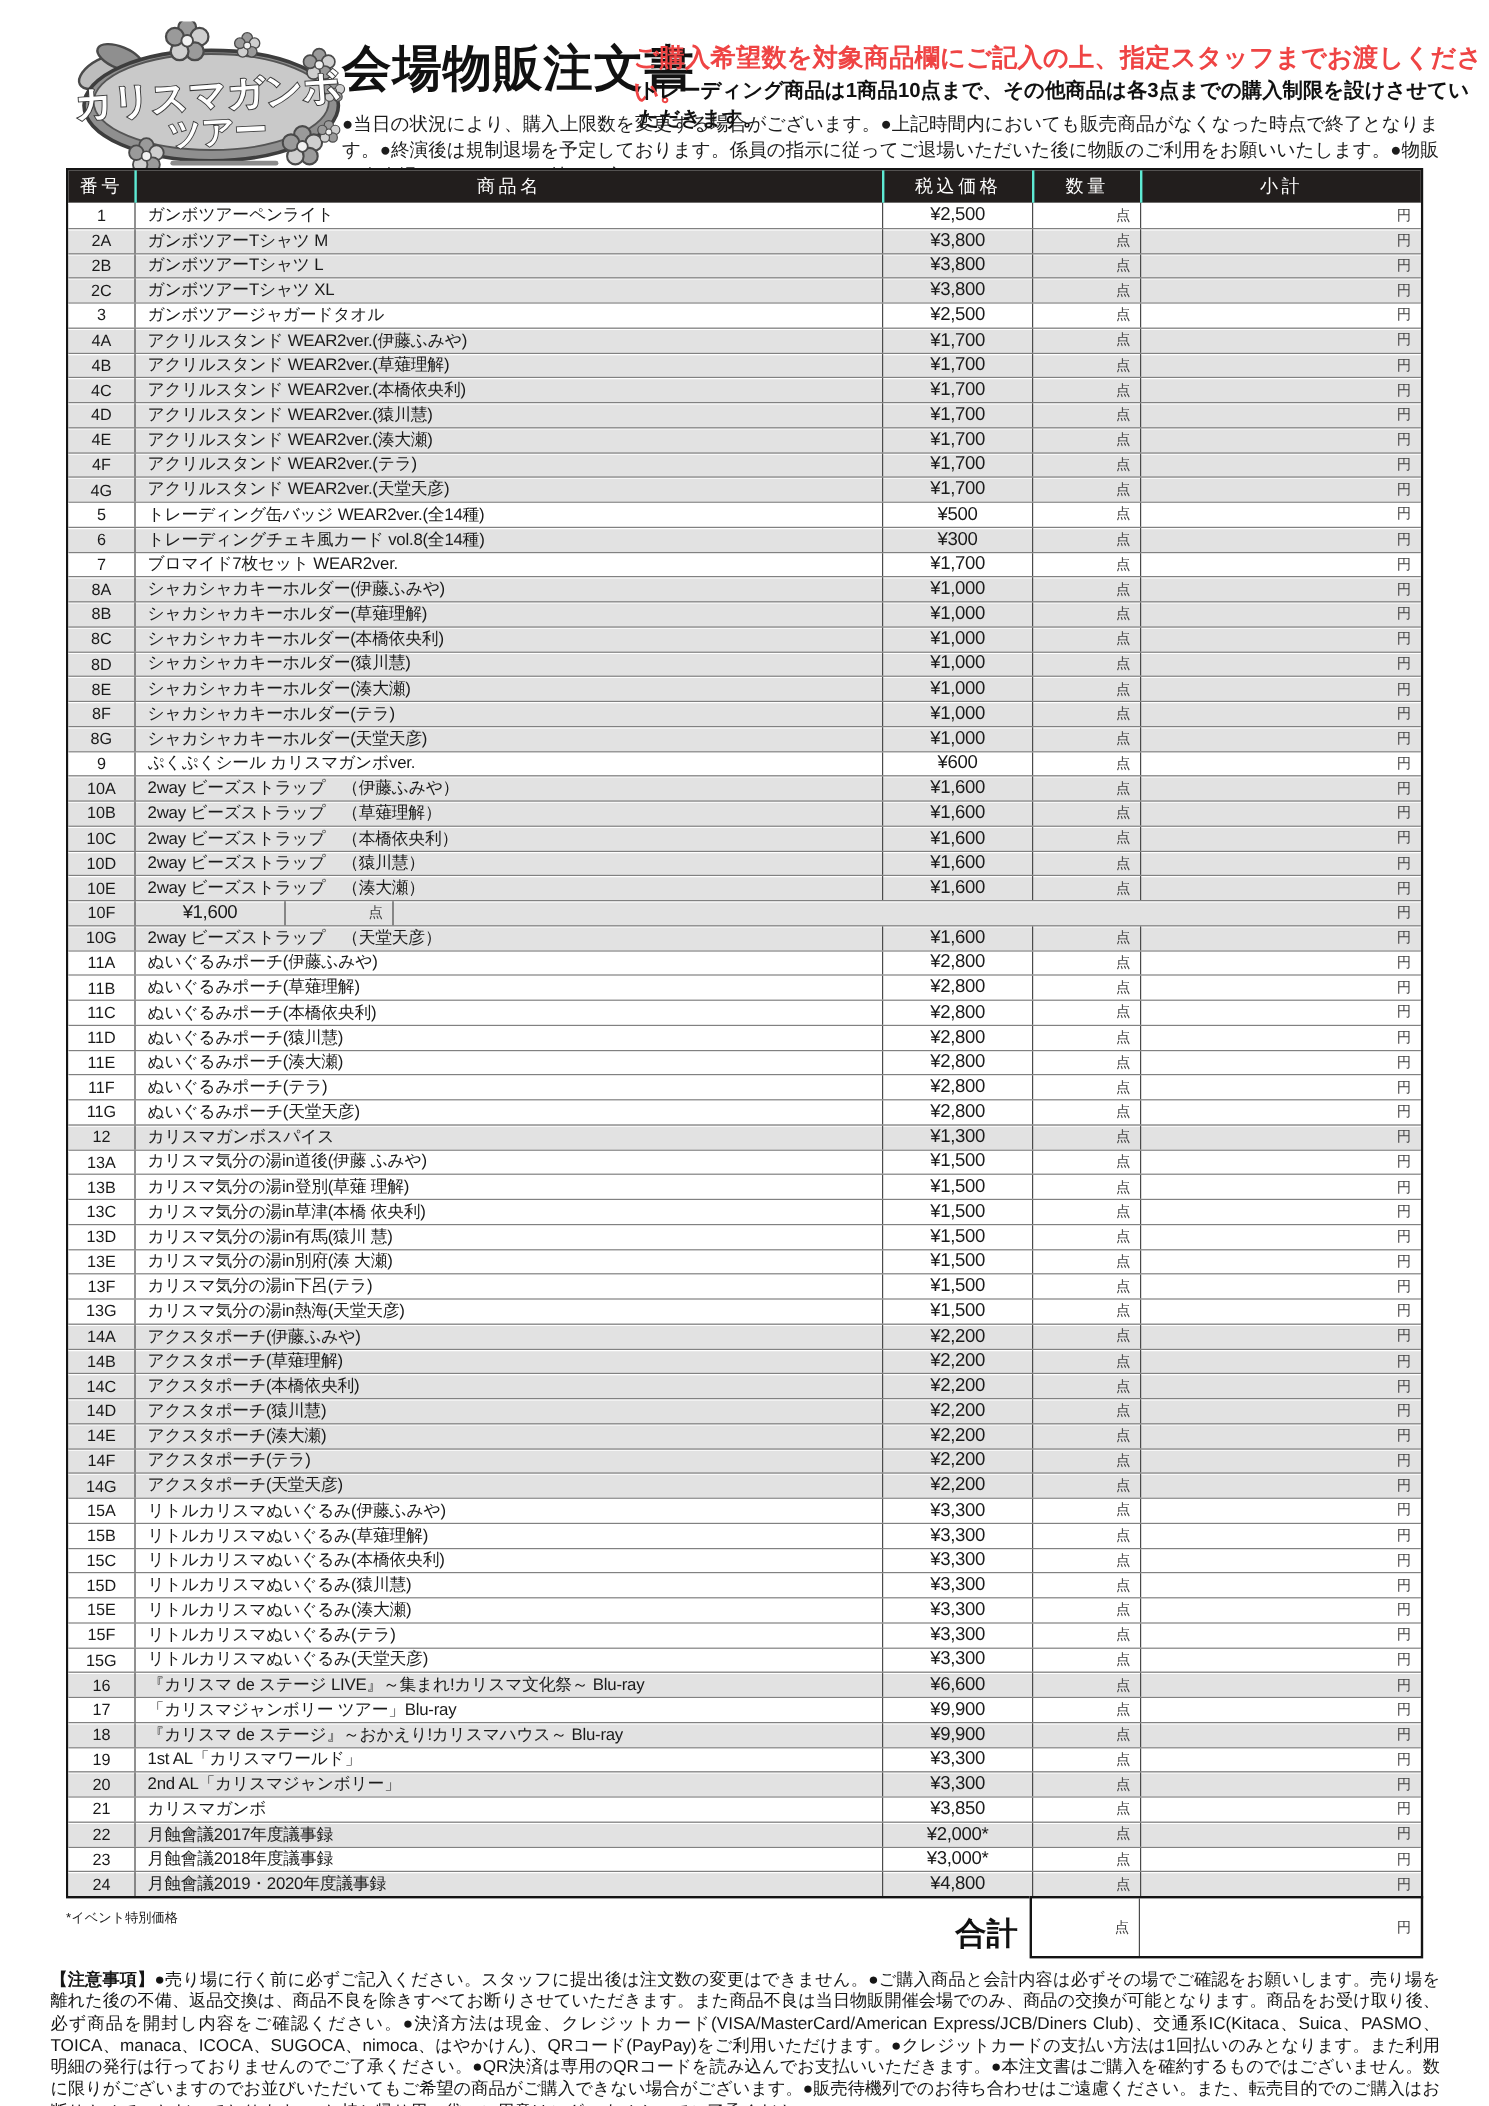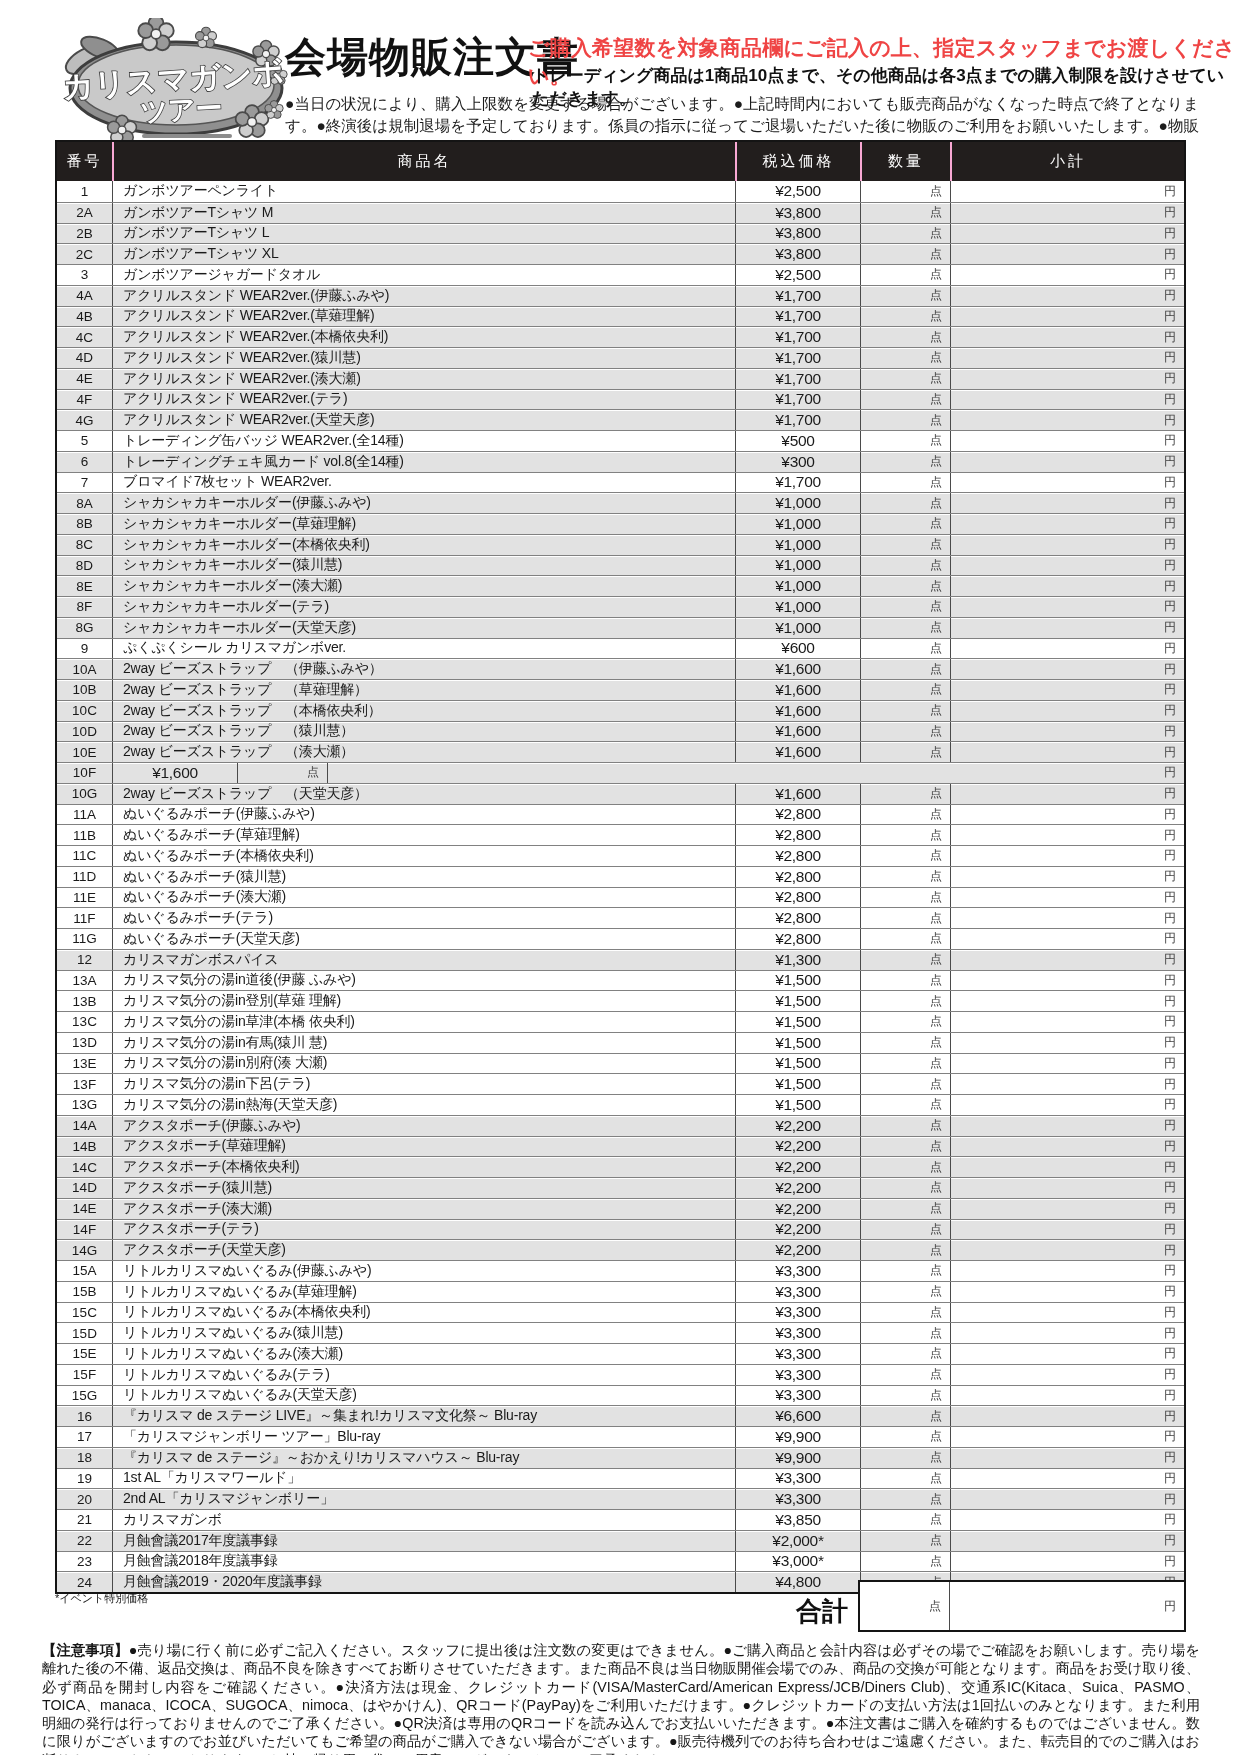--- a/index.html
+++ b/index.html
@@ -9,22 +9,22 @@
 
   
   .logo { position:absolute; left:56px; top:18px; width:232px; height:124px; }
   .doc-title { position:absolute; left:285px; top:30px; font-size:41px; font-weight:bold; letter-spacing:1px; color:#111; }
   .instr-main { position:absolute; left:528px; top:34px; font-size:21px; font-weight:bold; color:#ef4444; letter-spacing:0.2px; }
   .instr-sub  { position:absolute; left:532px; top:64px; font-size:17px; font-weight:bold; color:#111; }
   .head-notes { position:absolute; left:285px; top:93px; width:914px; font-size:15.5px; line-height:1.42; color:#1c1c1c; text-align:justify; }
 
   
   .order-table { position:absolute; left:55px; top:140px; width:1131px; border:2px solid #141414; background:#fff; }
-  .t-head { display:flex; height:39px; background:#221e1d; color:#fff; align-items:center; }
-  .t-head .hc { display:flex; align-items:center; justify-content:center; height:100%; font-size:15px; letter-spacing:3px; border-left:2px solid #f9a8d4; }
+  .t-head { display:flex; height:27px; background:#221e1d; color:#fff; align-items:center; }
+  .t-head .hc { display:flex; align-items:center; justify-content:center; height:100%; font-size:15px; letter-spacing:3px; border-left:2px solid #5eead4; }
   .t-head .hc:first-child { border-left:none; }
   .c-no   { width:55px;  flex:0 0 55px; }
   .c-name { width:623px; flex:0 0 623px; }
   .c-price{ width:125px; flex:0 0 125px; }
   .c-qty  { width:90px;  flex:0 0 90px; }
   .c-sub  { width:236px; flex:1 1 auto; }
   .row { display:flex; height:20.75px; background:#fff; border-top:1px solid #818181; box-shadow:inset 0 1px 0 #ffffff; }
   .row:first-child { border-top:none; }
   .row.shaded { background:#e2e2e2; }
   .row > div { display:flex; align-items:center; height:100%; border-left:1px solid #4a4a4a; overflow:hidden; }

